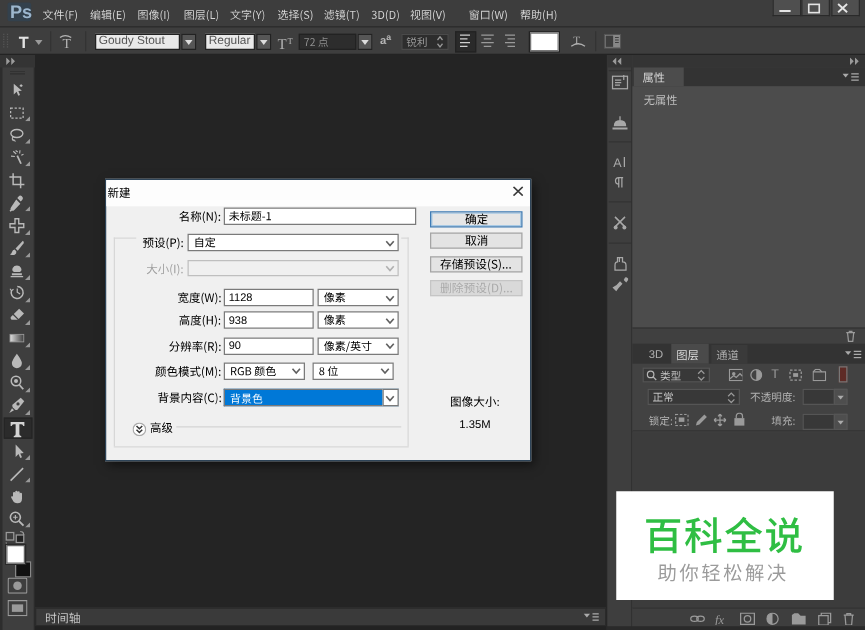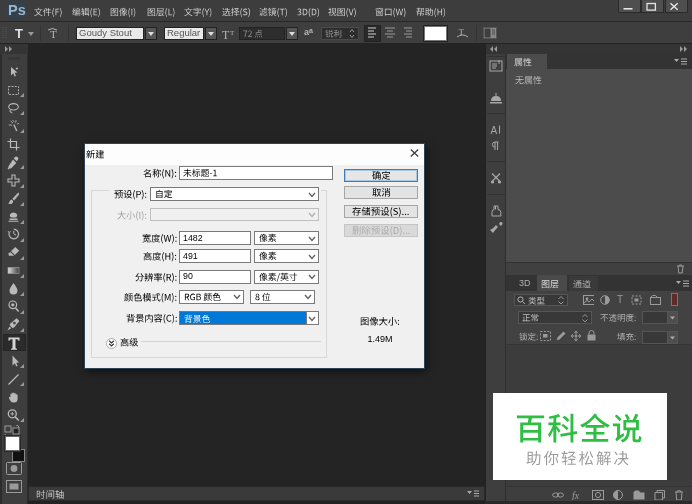--- a/index.html
+++ b/index.html
@@ -737,39 +737,39 @@
     <svg width="8" height="6" viewBox="0 0 8 6">
       <path d="M1 1 L4 4.5 L7 1" stroke="#b0b0b0" fill="none" stroke-width="1.3"></path>
     </svg>
   </div>
 <div style="position:absolute;left:141.7px;top:231.3px;width:35.3px;height:12.9px">
     <svg width="35.3" height="12.9" viewBox="0 0 35.3 12.9">
       <path d="M4.8 8.9V10.4C4.8 11.1 5.1 11.3 6 11.3C6.2 11.3 7.5 11.3 7.7 11.3C8.5 11.3 8.8 11 8.8 9.6C8.7 9.5 8.4 9.4 8.2 9.3C8.2 10.5 8.1 10.7 7.7 10.7C7.4 10.7 6.3 10.7 6.1 10.7C5.6 10.7 5.5 10.6 5.5 10.4V8.9ZM4.1 7.8V8.5C4.1 9.2 3.8 10.3 0.4 11C0.6 11.1 0.8 11.4 0.8 11.5C4.4 10.7 4.8 9.5 4.8 8.5V7.8ZM1.8 6.8V9.7H2.5V7.4H6.6V9.7H7.3V6.8ZM4 3.1C4.1 3.3 4.2 3.5 4.3 3.8H0.7V5.4H1.3V4.4H7.8V5.4H8.5V3.8H5.2C5.1 3.5 4.9 3.1 4.7 2.9ZM5.5 4.7V5.3H3.7V4.7H3V5.3H1.6V5.9H3V6.5H3.7V5.9H5.5V6.5H6.2V5.9H7.6V5.3H6.2V4.7Z M12.8 4.7V5.5H11.3V6.1H12.8V7.6H16.3V6.1H17.8V5.5H16.3V4.7H15.6V5.5H13.4V4.7ZM15.6 6.1V7.1H13.4V6.1ZM16.2 8.8C15.8 9.3 15.2 9.7 14.5 10C13.9 9.7 13.3 9.3 13 8.8ZM11.4 8.2V8.8H12.6L12.3 8.9C12.7 9.4 13.2 9.9 13.8 10.2C12.9 10.5 11.9 10.7 11 10.8C11.1 10.9 11.2 11.2 11.2 11.4C12.4 11.2 13.5 11 14.5 10.6C15.4 11 16.5 11.3 17.6 11.4C17.7 11.2 17.9 11 18.1 10.8C17 10.7 16.1 10.5 15.3 10.2C16.1 9.8 16.8 9.2 17.2 8.4L16.7 8.2L16.6 8.2ZM13.6 3.1C13.7 3.3 13.8 3.6 13.9 3.9H10.4V6.4C10.4 7.7 10.3 9.7 9.5 11.1C9.7 11.2 10 11.3 10.2 11.4C10.9 10 11 7.8 11 6.4V4.5H17.9V3.9H14.7C14.6 3.6 14.4 3.2 14.2 2.9Z M20.6 12.5 21.1 12.2C20.3 10.9 19.9 9.4 19.9 7.8C19.9 6.3 20.3 4.7 21.1 3.4L20.6 3.1C19.8 4.5 19.2 6 19.2 7.8C19.2 9.6 19.8 11.1 20.6 12.5Z M23.2 10.7H24.2L25.2 6.6C25.3 6.1 25.4 5.6 25.5 5.1H25.6C25.7 5.6 25.8 6.1 25.9 6.6L26.9 10.7H27.9L29.3 3.9H28.5L27.8 7.6C27.7 8.3 27.6 9.1 27.4 9.8H27.4C27.2 9.1 27.1 8.3 26.9 7.6L26 3.9H25.2L24.3 7.6C24.1 8.3 23.9 9.1 23.8 9.8H23.7C23.6 9.1 23.5 8.3 23.3 7.6L22.6 3.9H21.7Z M30.5 12.5C31.3 11.1 31.9 9.6 31.9 7.8C31.9 6 31.3 4.5 30.5 3.1L30 3.4C30.8 4.7 31.2 6.3 31.2 7.8C31.2 9.4 30.8 10.9 30 12.2Z M34 7.1C34.3 7.1 34.6 6.8 34.6 6.4C34.6 6.1 34.3 5.8 34 5.8C33.6 5.8 33.4 6.1 33.4 6.4C33.4 6.8 33.6 7.1 34 7.1ZM34 10.8C34.3 10.8 34.6 10.5 34.6 10.2C34.6 9.8 34.3 9.5 34 9.5C33.6 9.5 33.4 9.8 33.4 10.2C33.4 10.5 33.6 10.8 34 10.8Z" fill="#000"></path>
     </svg>
   </div>
 <div style="position:absolute;left:179px;top:231px;width:72px;height:14px;background:#fff;border:1px solid #7a7a7a;"></div>
-<div style="position:absolute;top:233.5px;font:normal 8.8px &quot;Liberation Sans&quot;,sans-serif;color:#000;white-space:pre;line-height:8.8px;letter-spacing:normal;left:183.0px;">1482</div>
+<div style="position:absolute;top:233.5px;font:normal 8.8px &quot;Liberation Sans&quot;,sans-serif;color:#000;white-space:pre;line-height:8.8px;letter-spacing:normal;left:183.0px;">1128</div>
 <div style="position:absolute;left:254px;top:231px;width:65px;height:14px;background:#fff;border:1px solid #7a7a7a;"></div>
 <div style="position:absolute;left:308px;top:235.5px;width:8px;height:6px">
     <svg width="8" height="6" viewBox="0 0 8 6">
       <path d="M1 1 L4 4.5 L7 1" stroke="#606060" fill="none" stroke-width="1.3"></path>
     </svg>
   </div>
 <div style="position:absolute;left:259.0px;top:231.3px;width:17.6px;height:12.3px">
     <svg width="17.6" height="12.3" viewBox="0 0 17.6 12.3">
       <path d="M4.3 4H5.9C5.7 4.2 5.5 4.5 5.3 4.7H3.7C3.9 4.4 4.1 4.2 4.3 4ZM4.3 2.8C3.9 3.6 3.2 4.5 2.3 5.2C2.4 5.3 2.6 5.5 2.7 5.6C2.9 5.5 3 5.4 3.2 5.2V6.6H4.5C4.1 6.9 3.5 7.3 2.5 7.6C2.7 7.7 2.8 7.9 2.9 8C3.7 7.8 4.3 7.5 4.7 7.1C4.8 7.3 5 7.4 5.1 7.5C4.5 8.1 3.4 8.6 2.5 8.9C2.6 9 2.8 9.2 2.9 9.3C3.7 9 4.7 8.5 5.3 7.9C5.4 8.1 5.5 8.3 5.5 8.4C4.8 9.1 3.5 9.8 2.4 10.1C2.6 10.2 2.7 10.4 2.8 10.6C3.8 10.3 4.9 9.7 5.6 9C5.7 9.5 5.6 10 5.4 10.2C5.3 10.3 5.2 10.3 5 10.3C4.9 10.3 4.7 10.3 4.4 10.3C4.5 10.5 4.6 10.7 4.6 10.9C4.8 10.9 5 10.9 5.1 10.9C5.4 10.9 5.7 10.8 5.9 10.6C6.3 10.2 6.4 9.3 6.1 8.4L6.5 8.2C6.9 9.1 7.4 10 8.1 10.4C8.2 10.3 8.4 10 8.5 9.9C7.9 9.5 7.3 8.8 7 7.9C7.4 7.8 7.7 7.6 8 7.4L7.6 7C7.1 7.2 6.5 7.6 5.9 7.9C5.7 7.5 5.5 7.1 5.1 6.8L5.3 6.6H7.9V4.7H6C6.3 4.4 6.5 4 6.7 3.7L6.3 3.4L6.2 3.4H4.6L4.9 2.9ZM3.7 5.2H5.3C5.3 5.4 5.2 5.7 5 6.1H3.7ZM5.9 5.2H7.3V6.1H5.6C5.8 5.7 5.8 5.4 5.9 5.2ZM2.3 2.9C1.8 4.2 1.1 5.5 0.3 6.4C0.4 6.5 0.6 6.9 0.6 7C0.9 6.7 1.2 6.4 1.4 6V10.9H2V5C2.4 4.4 2.7 3.7 2.9 3Z M14.4 9.5C15.1 9.8 16.1 10.4 16.5 10.8L17.1 10.4C16.6 10 15.6 9.4 14.9 9.1ZM11.4 9.1C10.9 9.6 10 10 9.2 10.3C9.4 10.4 9.6 10.7 9.7 10.8C10.5 10.4 11.4 9.9 12 9.3ZM10.5 7.6C10.7 7.6 10.9 7.5 12.7 7.4C11.9 7.8 11.2 8 10.9 8.1C10.3 8.3 10 8.4 9.7 8.4C9.7 8.6 9.8 8.9 9.8 9C10.1 8.9 10.4 8.9 13 8.8V10.1C13 10.2 13 10.3 12.8 10.3C12.7 10.3 12.2 10.3 11.7 10.3C11.8 10.4 11.9 10.7 11.9 10.9C12.6 10.9 13 10.9 13.3 10.8C13.6 10.7 13.7 10.5 13.7 10.2V8.7L15.8 8.6C16.1 8.8 16.3 9 16.4 9.2L16.9 8.8C16.6 8.4 15.8 7.8 15.2 7.4L14.7 7.8C14.9 7.9 15.1 8 15.3 8.2L11.7 8.3C12.9 7.9 14.1 7.4 15.3 6.8L14.9 6.4C14.5 6.6 14.2 6.7 13.8 6.9L11.8 7C12.2 6.8 12.7 6.6 13.2 6.3L12.9 6.1H17.2V5.6H13.5V5H16.2V4.5H13.5V4H16.7V3.5H13.5V2.8H12.9V3.5H9.7V4H12.9V4.5H10.2V5H12.9V5.6H9.3V6.1H12.4C11.8 6.5 11.1 6.8 10.9 6.9C10.7 7 10.5 7 10.3 7.1C10.4 7.2 10.5 7.5 10.5 7.6Z" fill="#000"></path>
     </svg>
   </div>
 <div style="position:absolute;left:143.1px;top:249.3px;width:33.9px;height:12.9px">
     <svg width="33.9" height="12.9" viewBox="0 0 33.9 12.9">
       <path d="M2.6 5.5H6.6V6.4H2.6ZM1.9 5V6.9H7.3V5ZM4.1 3.1 4.3 3.9H0.5V4.5H8.6V3.9H5.1C5 3.6 4.8 3.2 4.7 2.9ZM0.9 7.4V11.4H1.5V8H7.6V10.7C7.6 10.8 7.6 10.8 7.5 10.8C7.4 10.8 6.9 10.8 6.5 10.8C6.6 11 6.7 11.2 6.8 11.3C7.4 11.3 7.7 11.3 8 11.3C8.2 11.2 8.3 11 8.3 10.7V7.4ZM2.6 8.5V10.9H3.2V10.4H6.5V8.5ZM3.2 9H5.9V9.9H3.2Z M12.8 4.7V5.5H11.3V6.1H12.8V7.6H16.3V6.1H17.8V5.5H16.3V4.7H15.6V5.5H13.4V4.7ZM15.6 6.1V7.1H13.4V6.1ZM16.2 8.8C15.8 9.3 15.2 9.7 14.5 10C13.9 9.7 13.3 9.3 13 8.8ZM11.4 8.2V8.8H12.6L12.3 8.9C12.7 9.4 13.2 9.9 13.8 10.2C12.9 10.5 11.9 10.7 11 10.8C11.1 10.9 11.2 11.2 11.2 11.4C12.4 11.2 13.5 11 14.5 10.6C15.4 11 16.5 11.3 17.6 11.4C17.7 11.2 17.9 11 18.1 10.8C17 10.7 16.1 10.5 15.3 10.2C16.1 9.8 16.8 9.2 17.2 8.4L16.7 8.2L16.6 8.2ZM13.6 3.1C13.7 3.3 13.8 3.6 13.9 3.9H10.4V6.4C10.4 7.7 10.3 9.7 9.5 11.1C9.7 11.2 10 11.3 10.2 11.4C10.9 10 11 7.8 11 6.4V4.5H17.9V3.9H14.7C14.6 3.6 14.4 3.2 14.2 2.9Z M20.6 12.5 21.1 12.2C20.3 10.9 19.9 9.4 19.9 7.8C19.9 6.3 20.3 4.7 21.1 3.4L20.6 3.1C19.8 4.5 19.2 6 19.2 7.8C19.2 9.6 19.8 11.1 20.6 12.5Z M22.4 10.7H23.3V7.5H26.4V10.7H27.3V3.9H26.4V6.8H23.3V3.9H22.4Z M29.1 12.5C30 11.1 30.5 9.6 30.5 7.8C30.5 6 30 4.5 29.1 3.1L28.6 3.4C29.4 4.7 29.8 6.3 29.8 7.8C29.8 9.4 29.4 10.9 28.6 12.2Z M32.6 7.1C32.9 7.1 33.2 6.8 33.2 6.4C33.2 6.1 32.9 5.8 32.6 5.8C32.3 5.8 32 6.1 32 6.4C32 6.8 32.3 7.1 32.6 7.1ZM32.6 10.8C32.9 10.8 33.2 10.5 33.2 10.2C33.2 9.8 32.9 9.5 32.6 9.5C32.3 9.5 32 9.8 32 10.2C32 10.5 32.3 10.8 32.6 10.8Z" fill="#000"></path>
     </svg>
   </div>
 <div style="position:absolute;left:179px;top:249px;width:72px;height:14px;background:#fff;border:1px solid #7a7a7a;"></div>
-<div style="position:absolute;top:251.5px;font:normal 8.8px &quot;Liberation Sans&quot;,sans-serif;color:#000;white-space:pre;line-height:8.8px;letter-spacing:normal;left:183.0px;">491</div>
+<div style="position:absolute;top:251.5px;font:normal 8.8px &quot;Liberation Sans&quot;,sans-serif;color:#000;white-space:pre;line-height:8.8px;letter-spacing:normal;left:183.0px;">938</div>
 <div style="position:absolute;left:254px;top:249px;width:65px;height:14px;background:#fff;border:1px solid #7a7a7a;"></div>
 <div style="position:absolute;left:308px;top:253.5px;width:8px;height:6px">
     <svg width="8" height="6" viewBox="0 0 8 6">
       <path d="M1 1 L4 4.5 L7 1" stroke="#606060" fill="none" stroke-width="1.3"></path>
     </svg>
   </div>
 <div style="position:absolute;left:259.0px;top:249.3px;width:17.6px;height:12.3px">
     <svg width="17.6" height="12.3" viewBox="0 0 17.6 12.3">
       <path d="M4.3 4H5.9C5.7 4.2 5.5 4.5 5.3 4.7H3.7C3.9 4.4 4.1 4.2 4.3 4ZM4.3 2.8C3.9 3.6 3.2 4.5 2.3 5.2C2.4 5.3 2.6 5.5 2.7 5.6C2.9 5.5 3 5.4 3.2 5.2V6.6H4.5C4.1 6.9 3.5 7.3 2.5 7.6C2.7 7.7 2.8 7.9 2.9 8C3.7 7.8 4.3 7.5 4.7 7.1C4.8 7.3 5 7.4 5.1 7.5C4.5 8.1 3.4 8.6 2.5 8.9C2.6 9 2.8 9.2 2.9 9.3C3.7 9 4.7 8.5 5.3 7.9C5.4 8.1 5.5 8.3 5.5 8.4C4.8 9.1 3.5 9.8 2.4 10.1C2.6 10.2 2.7 10.4 2.8 10.6C3.8 10.3 4.9 9.7 5.6 9C5.7 9.5 5.6 10 5.4 10.2C5.3 10.3 5.2 10.3 5 10.3C4.9 10.3 4.7 10.3 4.4 10.3C4.5 10.5 4.6 10.7 4.6 10.9C4.8 10.9 5 10.9 5.1 10.9C5.4 10.9 5.7 10.8 5.9 10.6C6.3 10.2 6.4 9.3 6.1 8.4L6.5 8.2C6.9 9.1 7.4 10 8.1 10.4C8.2 10.3 8.4 10 8.5 9.9C7.9 9.5 7.3 8.8 7 7.9C7.4 7.8 7.7 7.6 8 7.4L7.6 7C7.1 7.2 6.5 7.6 5.9 7.9C5.7 7.5 5.5 7.1 5.1 6.8L5.3 6.6H7.9V4.7H6C6.3 4.4 6.5 4 6.7 3.7L6.3 3.4L6.2 3.4H4.6L4.9 2.9ZM3.7 5.2H5.3C5.3 5.4 5.2 5.7 5 6.1H3.7ZM5.9 5.2H7.3V6.1H5.6C5.8 5.7 5.8 5.4 5.9 5.2ZM2.3 2.9C1.8 4.2 1.1 5.5 0.3 6.4C0.4 6.5 0.6 6.9 0.6 7C0.9 6.7 1.2 6.4 1.4 6V10.9H2V5C2.4 4.4 2.7 3.7 2.9 3Z M14.4 9.5C15.1 9.8 16.1 10.4 16.5 10.8L17.1 10.4C16.6 10 15.6 9.4 14.9 9.1ZM11.4 9.1C10.9 9.6 10 10 9.2 10.3C9.4 10.4 9.6 10.7 9.7 10.8C10.5 10.4 11.4 9.9 12 9.3ZM10.5 7.6C10.7 7.6 10.9 7.5 12.7 7.4C11.9 7.8 11.2 8 10.9 8.1C10.3 8.3 10 8.4 9.7 8.4C9.7 8.6 9.8 8.9 9.8 9C10.1 8.9 10.4 8.9 13 8.8V10.1C13 10.2 13 10.3 12.8 10.3C12.7 10.3 12.2 10.3 11.7 10.3C11.8 10.4 11.9 10.7 11.9 10.9C12.6 10.9 13 10.9 13.3 10.8C13.6 10.7 13.7 10.5 13.7 10.2V8.7L15.8 8.6C16.1 8.8 16.3 9 16.4 9.2L16.9 8.8C16.6 8.4 15.8 7.8 15.2 7.4L14.7 7.8C14.9 7.9 15.1 8 15.3 8.2L11.7 8.3C12.9 7.9 14.1 7.4 15.3 6.8L14.9 6.4C14.5 6.6 14.2 6.7 13.8 6.9L11.8 7C12.2 6.8 12.7 6.6 13.2 6.3L12.9 6.1H17.2V5.6H13.5V5H16.2V4.5H13.5V4H16.7V3.5H13.5V2.8H12.9V3.5H9.7V4H12.9V4.5H10.2V5H12.9V5.6H9.3V6.1H12.4C11.8 6.5 11.1 6.8 10.9 6.9C10.7 7 10.5 7 10.3 7.1C10.4 7.2 10.5 7.5 10.5 7.6Z" fill="#000"></path>
     </svg>
@@ -870,12 +870,12 @@
 <div style="position:absolute;left:351.9px;top:223.1px;width:58.3px;height:13.2px">
     <svg width="58.3" height="13.2" viewBox="0 0 58.3 13.2">
       <path d="M6.7 4.1V9.4H7.2V4.1ZM8 3.2V10.9C8 11 8 11 7.9 11C7.7 11 7.3 11 6.9 11C7 11.2 7.1 11.5 7.1 11.7C7.7 11.7 8.1 11.6 8.3 11.5C8.6 11.4 8.6 11.2 8.6 10.9V3.2ZM0.4 6.7V7.3H1V7.8C1 9 1 10.3 0.4 11.3C0.5 11.4 0.8 11.6 0.9 11.7C1.5 10.7 1.6 9 1.6 7.8V7.3H2.5V10.8C2.5 10.9 2.4 10.9 2.4 10.9C2.2 10.9 1.9 10.9 1.6 10.9C1.7 11.1 1.8 11.4 1.8 11.6C2.3 11.6 2.6 11.5 2.8 11.4C3 11.3 3.1 11.1 3.1 10.8V7.3H3.7V7.4C3.7 8.6 3.7 10.2 3.2 11.3C3.3 11.4 3.6 11.6 3.7 11.6C4.2 10.5 4.3 8.7 4.3 7.4V7.3H5.2V10.8C5.2 10.9 5.2 10.9 5.1 10.9C5 10.9 4.7 10.9 4.3 10.9C4.4 11.1 4.5 11.4 4.5 11.6C5 11.6 5.3 11.5 5.5 11.4C5.7 11.3 5.8 11.1 5.8 10.8V7.3H6.3V6.7H5.8V3.3H3.7V6.7H3.1V3.3H1V6.7ZM1.6 3.9H2.5V6.7H1.6ZM4.3 3.9H5.2V6.7H4.3Z M13.9 8.8C13.5 9.5 13.1 10.2 12.6 10.7C12.7 10.8 13 11 13.1 11.1C13.6 10.6 14.1 9.8 14.5 9ZM16.6 9C17.1 9.6 17.7 10.5 17.9 11L18.5 10.7C18.2 10.1 17.6 9.3 17.1 8.8ZM10.1 3.4V11.6H10.8V4H12C11.8 4.7 11.5 5.5 11.2 6.2C11.9 6.9 12.1 7.5 12.1 8.1C12.1 8.4 12 8.6 11.9 8.7C11.8 8.8 11.7 8.8 11.6 8.8C11.4 8.8 11.2 8.8 11 8.8C11.1 9 11.1 9.2 11.1 9.4C11.4 9.4 11.6 9.4 11.8 9.4C12 9.4 12.2 9.3 12.3 9.2C12.6 9 12.7 8.6 12.7 8.1C12.7 7.5 12.5 6.9 11.8 6.1C12.1 5.3 12.5 4.4 12.8 3.6L12.4 3.4L12.2 3.4ZM12.9 7.7V8.3H15.4V10.8C15.4 11 15.3 11 15.2 11C15 11 14.6 11 14.1 11C14.2 11.2 14.3 11.5 14.3 11.6C15 11.6 15.4 11.6 15.7 11.5C16 11.4 16 11.2 16 10.8V8.3H18.4V7.7H16V6.5H17.5V5.9H13.8V6.5H15.4V7.7ZM15.6 2.9C15 4.1 13.8 5.2 12.6 5.8C12.8 5.9 13 6.1 13.1 6.3C14 5.7 14.9 4.9 15.6 4C16.4 5 17.2 5.7 18.1 6.2C18.2 6 18.4 5.8 18.6 5.6C17.7 5.2 16.8 4.5 16 3.5L16.2 3.2Z M25.1 6.3V8.1C25.1 9.1 24.9 10.4 22.7 11.1C22.8 11.2 23 11.5 23.1 11.6C25.5 10.7 25.8 9.3 25.8 8.1V6.3ZM25.6 10.1C26.2 10.5 27 11.2 27.3 11.6L27.8 11.1C27.4 10.7 26.7 10.1 26.1 9.6ZM19.6 5.2C20.2 5.6 20.9 6.1 21.5 6.5H19.2V7.1H20.7V10.8C20.7 10.9 20.7 11 20.5 11C20.4 11 20 11 19.5 11C19.6 11.2 19.7 11.4 19.7 11.6C20.4 11.6 20.8 11.6 21 11.5C21.3 11.4 21.4 11.2 21.4 10.8V7.1H22.4C22.2 7.6 22 8.1 21.9 8.5L22.4 8.6C22.7 8.1 22.9 7.3 23.2 6.6L22.7 6.5L22.6 6.5H22L22.2 6.2C22 6.1 21.7 5.8 21.3 5.6C21.9 5.1 22.5 4.4 22.9 3.7L22.5 3.4L22.4 3.5H19.4V4.1H21.9C21.6 4.5 21.2 5 20.8 5.3L20 4.7ZM23.5 5V9.5H24.2V5.6H26.8V9.5H27.4V5H25.6L25.9 4.1H27.8V3.4H23.2V4.1H25.2C25.1 4.4 25 4.7 24.9 5Z M29.3 3.6C29.8 4.1 30.5 4.7 30.8 5.1L31.2 4.6C30.9 4.2 30.3 3.6 29.8 3.2ZM28.6 6V6.6H29.9V10C29.9 10.4 29.6 10.8 29.5 10.9C29.6 11 29.8 11.3 29.8 11.5C30 11.3 30.2 11.1 31.9 9.9C31.8 9.7 31.7 9.4 31.7 9.3L30.6 10V6ZM32.8 3.3V4.4C32.8 5.1 32.6 5.9 31.4 6.4C31.5 6.5 31.7 6.8 31.8 7C33.2 6.3 33.5 5.3 33.5 4.4V4H35.1V5.5C35.1 6.2 35.3 6.5 35.9 6.5C36 6.5 36.5 6.5 36.6 6.5C36.8 6.5 37 6.5 37.1 6.4C37.1 6.3 37.1 6 37.1 5.8C37 5.9 36.8 5.9 36.6 5.9C36.5 5.9 36.1 5.9 36 5.9C35.8 5.9 35.8 5.8 35.8 5.5V3.3ZM35.8 7.8C35.4 8.6 34.9 9.2 34.3 9.7C33.7 9.2 33.2 8.5 32.8 7.8ZM31.8 7.2V7.8H32.3L32.2 7.9C32.5 8.7 33.1 9.5 33.7 10.1C33 10.5 32.2 10.9 31.4 11C31.5 11.2 31.7 11.5 31.7 11.7C32.7 11.4 33.5 11.1 34.3 10.5C35 11.1 35.9 11.4 36.8 11.7C36.9 11.5 37.1 11.2 37.3 11.1C36.3 10.9 35.5 10.5 34.9 10.1C35.7 9.4 36.3 8.5 36.7 7.3L36.2 7.1L36.1 7.2Z M39.8 12.7 40.4 12.5C39.6 11.2 39.2 9.6 39.2 8C39.2 6.4 39.6 4.8 40.4 3.5L39.8 3.2C39 4.6 38.5 6.1 38.5 8C38.5 9.8 39 11.3 39.8 12.7Z M41.7 10.9H43.5C45.6 10.9 46.7 9.6 46.7 7.4C46.7 5.2 45.6 4 43.4 4H41.7ZM42.6 10.2V4.7H43.4C45 4.7 45.8 5.7 45.8 7.4C45.8 9.2 45 10.2 43.4 10.2Z M48.2 12.7C49 11.3 49.6 9.8 49.6 8C49.6 6.1 49 4.6 48.2 3.2L47.6 3.5C48.4 4.8 48.9 6.4 48.9 8C48.9 9.6 48.4 11.2 47.6 12.5Z M51.7 11C52.1 11 52.3 10.8 52.3 10.4C52.3 10 52.1 9.7 51.7 9.7C51.4 9.7 51.1 10 51.1 10.4C51.1 10.8 51.4 11 51.7 11Z M54.3 11C54.7 11 55 10.8 55 10.4C55 10 54.7 9.7 54.3 9.7C54 9.7 53.7 10 53.7 10.4C53.7 10.8 54 11 54.3 11Z M57 11C57.3 11 57.6 10.8 57.6 10.4C57.6 10 57.3 9.7 57 9.7C56.6 9.7 56.3 10 56.3 10.4C56.3 10.8 56.6 11 57 11Z" fill="#a9a9a9"></path>
     </svg>
   </div>
 <div style="position:absolute;left:360.1px;top:314.2px;width:39.8px;height:13.0px">
     <svg width="39.8" height="13.0" viewBox="0 0 39.8 13.0">
       <path d="M3.5 8.2C4.2 8.4 5.2 8.7 5.7 8.9L6 8.5C5.5 8.2 4.5 7.9 3.8 7.8ZM2.6 9.4C3.8 9.5 5.4 9.9 6.3 10.2L6.6 9.7C5.7 9.4 4.1 9 2.9 8.9ZM0.8 3.4V11.5H1.5V11.1H7.8V11.5H8.5V3.4ZM1.5 10.5V4H7.8V10.5ZM3.9 4.2C3.4 5 2.6 5.7 1.8 6.2C1.9 6.3 2.2 6.5 2.3 6.6C2.6 6.4 2.8 6.2 3.1 5.9C3.4 6.2 3.8 6.5 4.1 6.8C3.3 7.1 2.4 7.4 1.6 7.6C1.7 7.7 1.9 8 2 8.1C2.9 7.9 3.8 7.6 4.7 7.1C5.5 7.5 6.4 7.8 7.3 8C7.3 7.9 7.5 7.6 7.7 7.5C6.8 7.4 6 7.1 5.3 6.8C6 6.3 6.6 5.8 7 5.2L6.6 4.9L6.5 4.9H4.1C4.2 4.8 4.3 4.6 4.4 4.4ZM3.5 5.6 3.6 5.5H6C5.7 5.8 5.2 6.2 4.7 6.5C4.2 6.2 3.8 5.9 3.5 5.6Z M13.8 4.2H15.5C15.3 4.5 15.1 4.7 14.9 4.9H13.2C13.4 4.7 13.6 4.4 13.8 4.2ZM13.8 3C13.4 3.8 12.7 4.8 11.7 5.5C11.8 5.6 12 5.8 12.1 5.9C12.3 5.8 12.5 5.7 12.6 5.5V6.9H14.1C13.6 7.3 13 7.7 12 8C12.1 8.2 12.3 8.4 12.4 8.5C13.2 8.2 13.8 7.9 14.3 7.5C14.4 7.7 14.5 7.8 14.7 8C14 8.5 12.9 9.1 12 9.4C12.1 9.5 12.3 9.7 12.4 9.8C13.2 9.5 14.2 9 14.9 8.4C15 8.5 15.1 8.7 15.1 8.9C14.4 9.6 13 10.4 11.9 10.7C12 10.8 12.2 11 12.3 11.2C13.3 10.9 14.5 10.2 15.3 9.5C15.4 10.1 15.3 10.6 15 10.8C14.9 10.9 14.8 10.9 14.6 10.9C14.4 10.9 14.2 10.9 14 10.9C14.1 11.1 14.1 11.3 14.1 11.5C14.4 11.5 14.6 11.5 14.7 11.5C15.1 11.5 15.3 11.5 15.5 11.2C15.9 10.8 16.1 9.8 15.8 8.8L16.2 8.6C16.5 9.6 17.1 10.5 17.9 11C18 10.8 18.2 10.6 18.3 10.5C17.6 10.1 17 9.3 16.7 8.4C17.1 8.2 17.4 8 17.8 7.8L17.3 7.3C16.9 7.7 16.2 8.1 15.6 8.4C15.4 7.9 15.1 7.5 14.7 7.2L14.9 6.9H17.7V4.9H15.7C15.9 4.6 16.2 4.3 16.4 3.9L16 3.6L15.9 3.6H14.2L14.5 3.1ZM13.3 5.5H14.9C14.9 5.7 14.8 6.1 14.5 6.4H13.3ZM15.5 5.5H17V6.4H15.2C15.4 6.1 15.5 5.7 15.5 5.5ZM11.7 3C11.2 4.4 10.4 5.8 9.6 6.7C9.7 6.9 9.9 7.2 10 7.4C10.2 7.1 10.5 6.8 10.8 6.4V11.5H11.4V5.3C11.8 4.6 12.1 3.9 12.4 3.2Z M22.9 3C22.9 3.7 22.9 4.7 22.7 5.6H19.2V6.4H22.6C22.3 8.1 21.3 9.9 19 10.9C19.2 11.1 19.4 11.3 19.5 11.5C21.8 10.5 22.8 8.7 23.3 6.9C24 9 25.2 10.7 27 11.5C27.1 11.3 27.3 11 27.5 10.9C25.7 10.1 24.5 8.4 23.8 6.4H27.4V5.6H23.5C23.6 4.7 23.6 3.7 23.6 3Z M32.2 3.1V10.6C32.2 10.8 32.1 10.8 32 10.8C31.8 10.8 31.1 10.8 30.4 10.8C30.5 11 30.7 11.3 30.7 11.5C31.6 11.5 32.2 11.5 32.5 11.4C32.8 11.3 33 11.1 33 10.6V3.1ZM34.5 5.5C35.3 6.8 36 8.6 36.2 9.7L37 9.4C36.7 8.2 35.9 6.5 35.1 5.2ZM29.8 5.3C29.5 6.5 29 8.1 28.2 9.1C28.4 9.2 28.7 9.4 28.9 9.5C29.7 8.5 30.3 6.8 30.6 5.4Z M38.5 7.2C38.8 7.2 39.1 6.9 39.1 6.5C39.1 6.1 38.8 5.9 38.5 5.9C38.1 5.9 37.9 6.1 37.9 6.5C37.9 6.9 38.1 7.2 38.5 7.2ZM38.5 10.9C38.8 10.9 39.1 10.6 39.1 10.3C39.1 9.9 38.8 9.6 38.5 9.6C38.1 9.6 37.9 9.9 37.9 10.3C37.9 10.6 38.1 10.9 38.5 10.9Z" fill="#000"></path>
     </svg>
   </div>
-<div style="position:absolute;top:334.9px;font:normal 9px &quot;Liberation Sans&quot;,sans-serif;color:#000;white-space:pre;line-height:9px;letter-spacing:normal;left:380.0px;transform:translateX(-50%);">1.49M</div>
+<div style="position:absolute;top:334.9px;font:normal 9px &quot;Liberation Sans&quot;,sans-serif;color:#000;white-space:pre;line-height:9px;letter-spacing:normal;left:380.0px;transform:translateX(-50%);">1.35M</div>
 </body></html>

